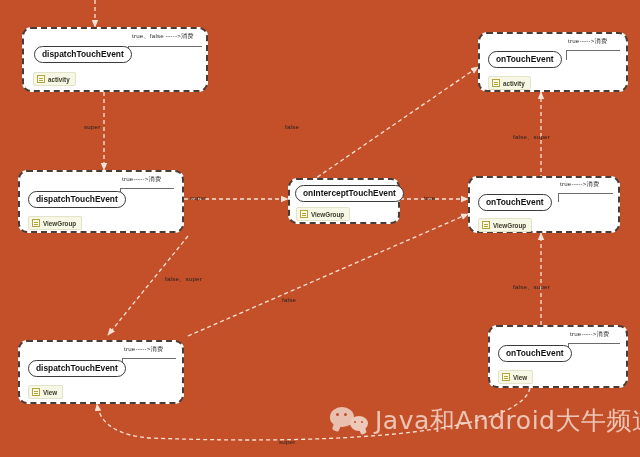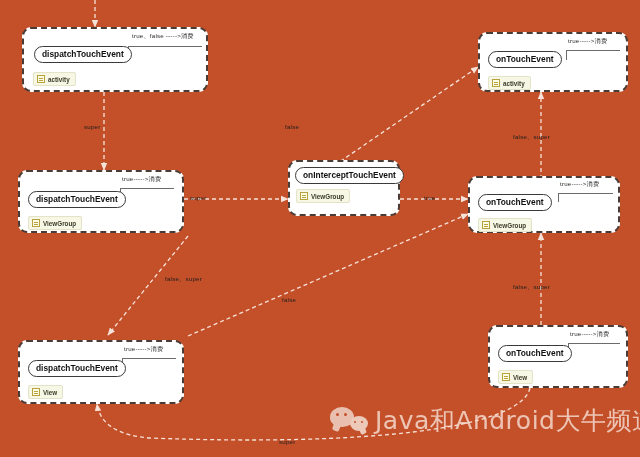--- a/index.html
+++ b/index.html
@@ -186,21 +186,21 @@
     <div class="ret-label" style="left:102px;top:3px;">true-----&gt;消费</div>
     <div class="ret-rule" style="left:100px;top:16px;width:54px;"></div>
     <div class="ret-curve" style="left:100px;top:16px;height:9px;"></div>
     <div class="method" style="left:8px;top:19px;">dispatchTouchEvent</div>
     <div class="tag" style="left:8px;top:44px;">
       <span class="glyph"></span>
       <span>ViewGroup</span>
     </div>
   </div>
 
-  <div class="node" style="left:288px;top:160px;width:112px;height:56px;">
+  <div class="node" style="left:288px;top:178px;width:112px;height:46px;">
     <div class="method" style="left:5px;top:5px;">onInterceptTouchEvent</div>
     <div class="tag" style="left:6px;top:27px;">
       <span class="glyph"></span>
       <span>ViewGroup</span>
     </div>
   </div>
 
   <div class="node" style="left:468px;top:176px;width:152px;height:57px;">
     <div class="ret-label" style="left:90px;top:2px;">true-----&gt;消费</div>
     <div class="ret-rule" style="left:88px;top:15px;width:55px;"></div>

